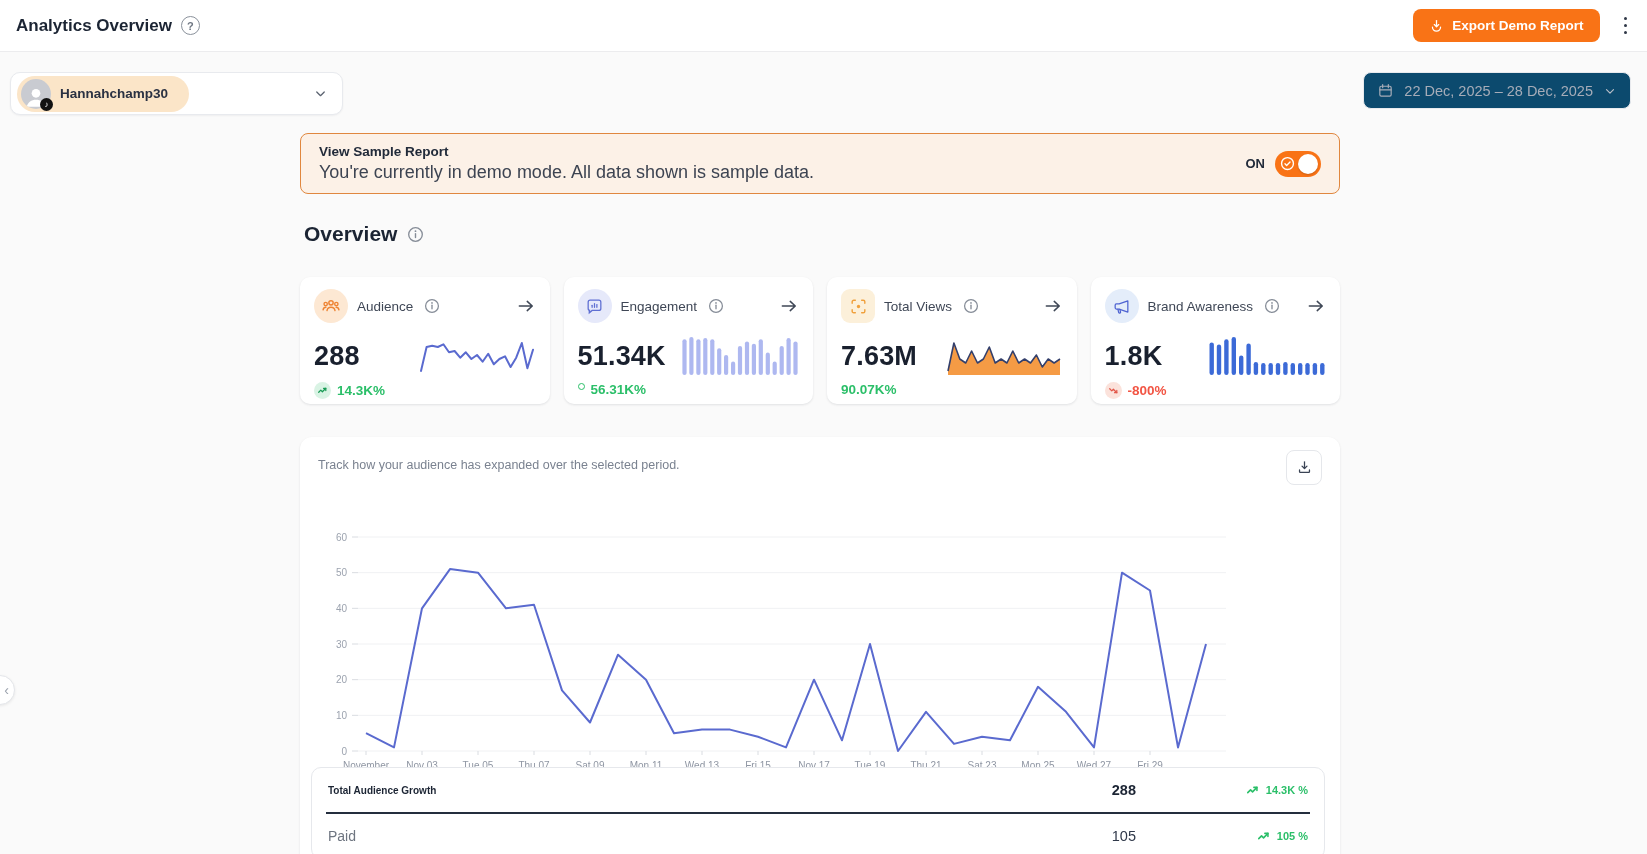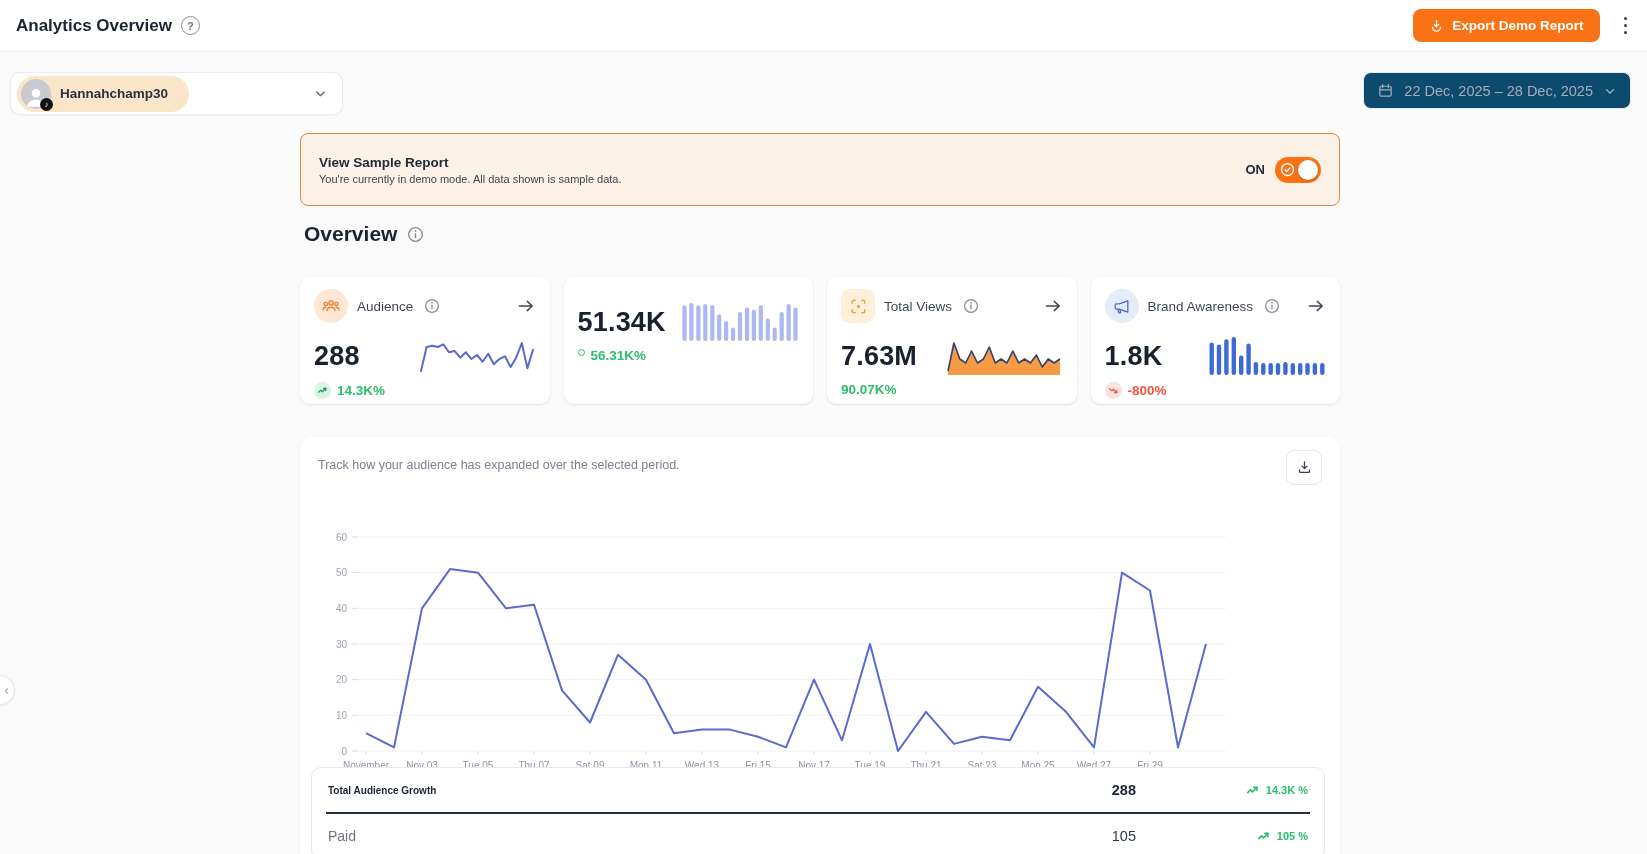--- a/index.html
+++ b/index.html
@@ -37,25 +37,25 @@
     display:flex; align-items:flex-end; justify-content:center; }
   .badge { position:absolute; right:-2px; bottom:-2px; width:13px; height:13px;
     background:#111; color:#fff; border-radius:50%; font-size:8px;
     display:flex; align-items:center; justify-content:center; }
   .account-name { font-size:13.5px; font-weight:700; color:#2A3142; }
   .acct-chevron { margin-left:auto; display:flex; }
   .date-picker { height:37px; background:#0c4a6e; border:1px solid #E8EAEE; border-radius:8px;
     display:flex; align-items:center; gap:10px; padding:0 13px; cursor:pointer;
     color:#A6ACB8; font-size:14.5px; }
   
-  .banner { position:absolute; left:300px; top:133px; width:1040px; height:73px;
+  .banner { position:absolute; left:300px; top:133px; width:1040px; height:61px;
     background:#FCF1E7; border:1px solid #E0873F; border-radius:8px; display:flex;
     align-items:center; justify-content:space-between; padding:12px 18px; }
   .banner-title { font-size:13.5px; font-weight:700; color:#222B3A; }
-  .banner-sub { font-size:11px; color:#3D4452; margin-top:3px; }
+  .banner-sub { font-size:18px; color:#3D4452; margin-top:3px; }
   .banner-right { display:flex; align-items:center; gap:10px; }
   .on-label { font-size:13px; font-weight:700; color:#222B3A; }
   .toggle { width:46px; height:26px; border-radius:13px; background:#F97316;
     position:relative; cursor:pointer; }
   .toggle .chk { position:absolute; left:5px; top:5.5px; width:15px; height:15px; display:flex; }
   .toggle .knob { position:absolute; right:3px; top:3px; width:20px; height:20px;
     background:#fff; border-radius:50%; box-shadow:0 1px 2px rgba(0,0,0,.18); }
   
   .ov-head { position:absolute; left:304px; top:222px; display:flex; align-items:center; gap:10px; }
   .ov-title { font-size:21px; font-weight:700; color:#1B2433; }
@@ -255,20 +255,45 @@
               <path d="M2.5 10.5l3-3 2.3 2.3 5-5"></path>
               <path d="M9.5 4.8h3.3v3.3"></path>
             </g>
           </svg>
       </span>
       <span>14.3K%</span>
     </div>
   </div>
 
   <div class="card">
+    <div class="card-head">
+      <span class="icon-wrap iw-engagement">
+        <svg viewBox="0 0 24 24" width="19" height="19">
+            <path d="M4 6.5A2.5 2.5 0 0 1 6.5 4h11A2.5 2.5 0 0 1 20 6.5v8a2.5 2.5 0 0 1-2.5 2.5H9l-3.6 3v-3H6.5A2.5 2.5 0 0 1 4 14.5z" fill="none" stroke="#5F6FD3" stroke-width="1.6"></path>
+            <g stroke="#5F6FD3" stroke-width="1.6" stroke-linecap="round">
+              <path d="M9 13v-2.5"></path>
+              <path d="M12 13V8.5"></path>
+              <path d="M15 13V9.5"></path>
+            </g>
+          </svg>
+      </span>
+      <span class="card-label">Engagement</span>
+      <span style="display:flex;margin-left:2px;">
+        <svg viewBox="0 0 18 18" width="16" height="16">
+            <circle cx="9" cy="9" r="7.2" fill="none" stroke="#858C97" stroke-width="1.4"></circle>
+            <path d="M9 8.2v4" stroke="#858C97" stroke-width="1.5" stroke-linecap="round"></path>
+            <circle cx="9" cy="5.5" r=".95" fill="#858C97"></circle>
+          </svg>
+      </span>
+      <span class="card-arrow">
+        <svg viewBox="0 0 24 24" width="20" height="20">
+            <path d="M4 12h15M13.5 6.5L19.5 12l-6 5.5" fill="none" stroke="#3F4756" stroke-width="1.8" stroke-linecap="round" stroke-linejoin="round"></path>
+          </svg>
+      </span>
+    </div>
     <div class="card-mid">
       <span class="card-value">51.34K</span>
       <span class="spark"><svg viewBox="0 0 118 42" width="100%" height="100%">
             <rect x="1.4" y="4.2" width="4.2" height="35.8" rx="2.1" fill="#AEB8F0"></rect>
             <rect x="8.3" y="2.0" width="4.2" height="38.0" rx="2.1" fill="#AEB8F0"></rect>
             <rect x="15.3" y="4.2" width="4.2" height="35.8" rx="2.1" fill="#AEB8F0"></rect>
             <rect x="22.2" y="3.1" width="4.2" height="36.9" rx="2.1" fill="#AEB8F0"></rect>
             <rect x="29.2" y="4.2" width="4.2" height="35.8" rx="2.1" fill="#AEB8F0"></rect>
             <rect x="36.1" y="13.2" width="4.2" height="26.8" rx="2.1" fill="#AEB8F0"></rect>
             <rect x="43.0" y="19.9" width="4.2" height="20.1" rx="2.1" fill="#AEB8F0"></rect>

